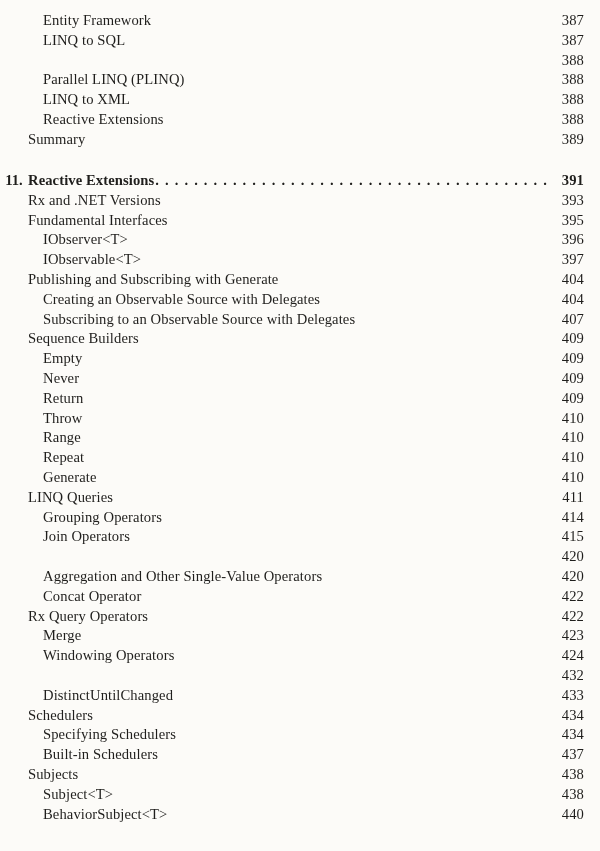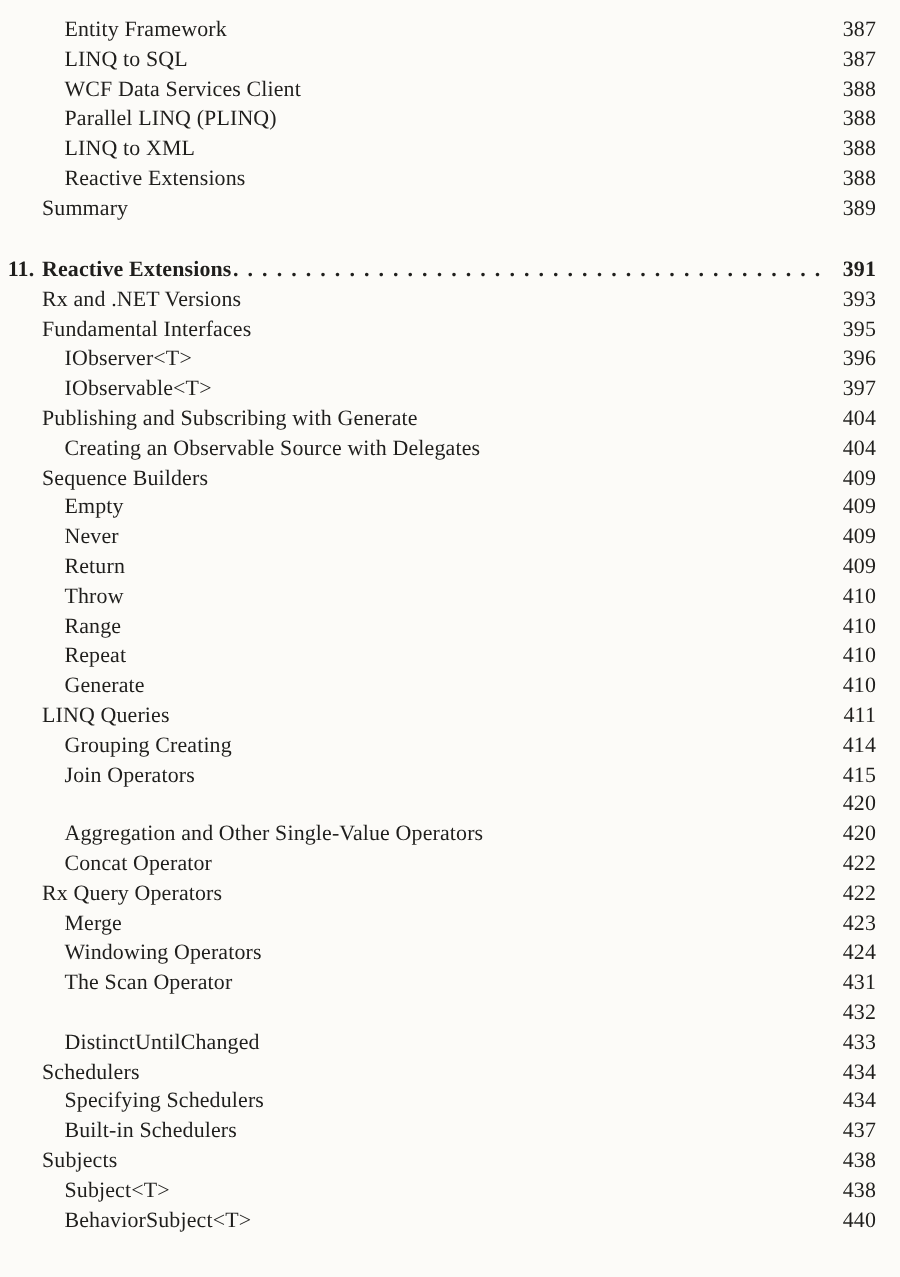--- a/index.html
+++ b/index.html
@@ -61,21 +61,20 @@
     <span class="entry-label">Entity Framework</span>
     <span class="entry-page">387</span>
   </div>
 
   <div class="row level-2">
     <span class="entry-label">LINQ to SQL</span>
     <span class="entry-page">387</span>
   </div>
 
   <div class="row level-2">
-    <span class="entry-label">WCF Data Services Client</span>
     <span class="entry-page">388</span>
   </div>
 
   <div class="row level-2">
     <span class="entry-label">Parallel LINQ (PLINQ)</span>
     <span class="entry-page">388</span>
   </div>
 
   <div class="row level-2">
     <span class="entry-label">LINQ to XML</span>
@@ -124,20 +123,24 @@
   <div class="row level-1">
     <span class="entry-label">Publishing and Subscribing with Generate</span>
     <span class="entry-page">404</span>
   </div>
 
   <div class="row level-2">
     <span class="entry-label">Creating an Observable Source with Delegates</span>
     <span class="entry-page">404</span>
   </div>
 
+  <div class="row level-2">
+    <span class="entry-label">Subscribing to an Observable Source with Delegates</span>
+    <span class="entry-page">407</span>
+  </div>
 
   <div class="row level-1">
     <span class="entry-label">Sequence Builders</span>
     <span class="entry-page">409</span>
   </div>
 
   <div class="row level-2">
     <span class="entry-label">Empty</span>
     <span class="entry-page">409</span>
   </div>
@@ -171,21 +174,21 @@
     <span class="entry-label">Generate</span>
     <span class="entry-page">410</span>
   </div>
 
   <div class="row level-1">
     <span class="entry-label">LINQ Queries</span>
     <span class="entry-page">411</span>
   </div>
 
   <div class="row level-2">
-    <span class="entry-label">Grouping Creating</span>
+    <span class="entry-label">Grouping Operators</span>
     <span class="entry-page">414</span>
   </div>
 
   <div class="row level-2">
     <span class="entry-label">Join Operators</span>
     <span class="entry-page">415</span>
   </div>
 
   <div class="row level-2">
     <span class="entry-page">420</span>
@@ -209,24 +212,20 @@
   <div class="row level-2">
     <span class="entry-label">Merge</span>
     <span class="entry-page">423</span>
   </div>
 
   <div class="row level-2">
     <span class="entry-label">Windowing Operators</span>
     <span class="entry-page">424</span>
   </div>
 
-  <div class="row level-2">
-    <span class="entry-label">The Scan Operator</span>
-    <span class="entry-page">431</span>
-  </div>
 
   <div class="row level-2">
     <span class="entry-page">432</span>
   </div>
 
   <div class="row level-2">
     <span class="entry-label">DistinctUntilChanged</span>
     <span class="entry-page">433</span>
   </div>
 

